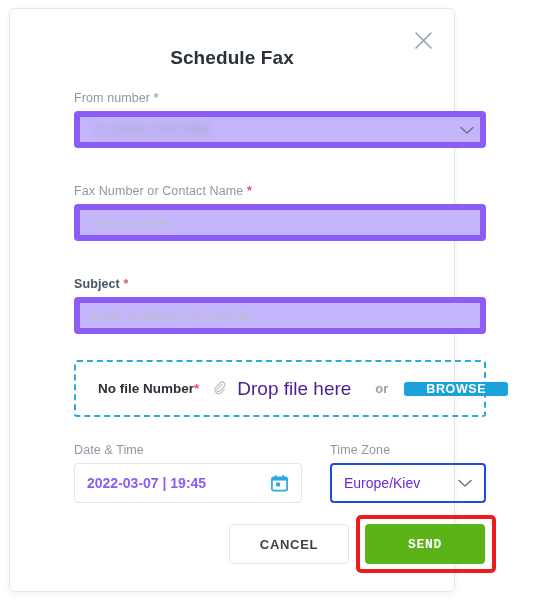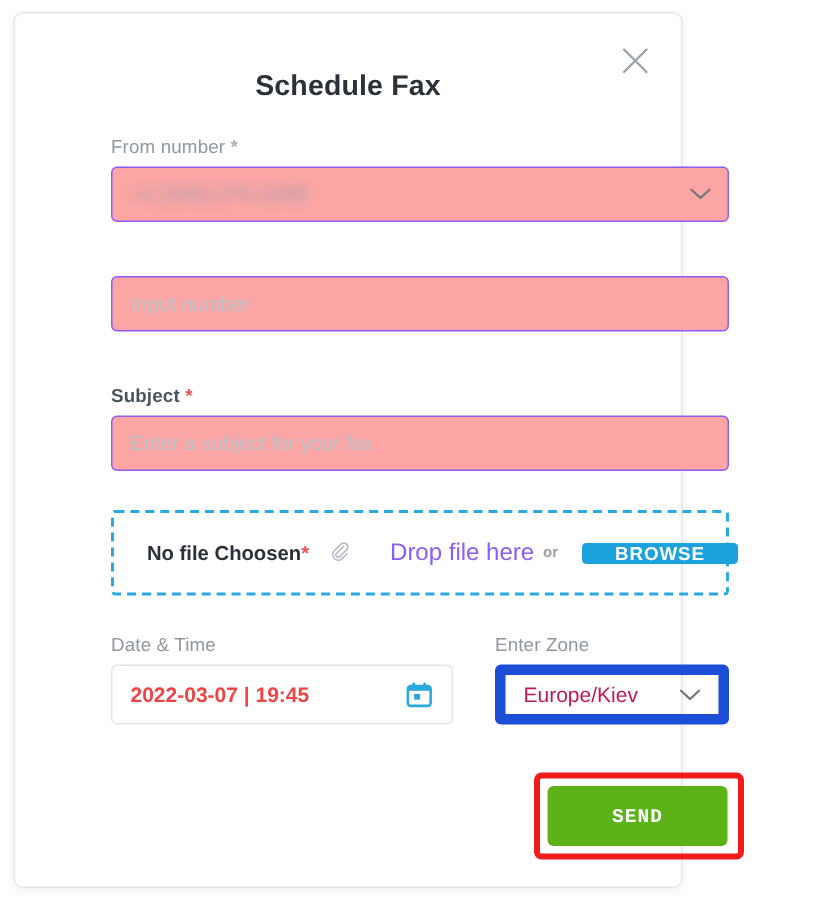--- a/index.html
+++ b/index.html
@@ -73,23 +73,23 @@
   }
   .field-label.strong { color: #4b545d; font-weight: bold; }
   .req-red  { color: #e8505b; font-weight: bold; }
   .req-gray { color: #a7b0b8; font-weight: bold; }
 
   .text-input,
   .select-input {
     box-sizing: border-box;
     width: 100%;
     height: 37px;
-    border: 1px solid #8b5cf6;
-    border-radius: 4px;
-    background: #fca5a5;
+    border: 6px solid #8b5cf6;
+    border-radius: 4px;
+    background: #c4b5fd;
     font-family: "Liberation Sans", sans-serif;
     font-size: 13.5px;
     color: #5b636b;
     padding: 0 12px;
     outline: none;
   }
   .text-input::placeholder { color: #b9c0c7; }
 
   .select-wrap { position: relative; }
   .select-chevron {
@@ -128,22 +128,22 @@
     align-items: center;
     padding-left: 22px;
   }
   .nofile {
     font-size: 13.5px;
     font-weight: bold;
     color: #2b3138;
     white-space: nowrap;
   }
   .clip-icon { margin: 0 8px 0 14px; display:flex; align-items:center; }
-  .drop-text { font-size: 16px; color: #8b5cf6; white-space: nowrap; margin-left: 16px; }
-  .or-text   { font-size: 10px;   color: #9aa1a8; margin: 0 16px 0 6px; font-weight: bold; }
+  .drop-text { font-size: 19px; color: #4c1d95; white-space: nowrap; }
+  .or-text   { font-size: 13px;   color: #9aa1a8; margin: 0 16px 0 24px; font-weight: bold; }
   .browse-btn {
     background: #1ba2dd;
     color: #ffffff;
     border: none;
     border-radius: 3px;
     font-family: "Liberation Sans", sans-serif;
     font-size: 12.5px;
     font-weight: bold;
     letter-spacing: .6px;
     padding: 0 22px;
@@ -162,41 +162,41 @@
     box-sizing: border-box;
     width: 100%;
     height: 40px;
     border: 1px solid #e1e5e9;
     border-radius: 4px;
     display: flex;
     align-items: center;
     padding: 0 12px;
     font-size: 14px;
     font-weight: bold;
-    color: #ef4444;
+    color: #8b5cf6;
   }
   .cal-icon {
     position: absolute;
     right: 12px;
     top: 50%;
     transform: translateY(-50%);
     display: flex;
   }
   .tz-box {
     position: relative;
     box-sizing: border-box;
     width: 100%;
     height: 40px;
-    border: 7px solid #1d4ed8;
+    border: 2px solid #1d4ed8;
     border-radius: 4px;
     display: flex;
     align-items: center;
     padding: 0 12px;
     font-size: 14px;
-    color: #be185d;
+    color: #6d28d9;
   }
 
   
   .footer {
     position: absolute;
     left: 0;
     top: 507px;
     width: 538px;
     height: 64px;
   }
@@ -272,32 +272,33 @@
           <svg width="14" height="9" viewBox="0 0 14 9" aria-hidden="true">
             <polyline points="1,1.5 7,7 13,1.5" fill="none" stroke="#6d767e" stroke-width="1.5" stroke-linecap="round" stroke-linejoin="round"></polyline>
           </svg>
         </span>
       </div>
     </div>
 
     <div class="gap-sm"></div>
 
     <div class="field">
+      <div class="field-label"><span>Fax Number or Contact Name</span> <span class="req-red">*</span></div>
       <input class="text-input" type="text" placeholder="Input number" style="">
     </div>
 
     <div class="gap-sm"></div>
 
     <div class="field">
       <div class="field-label strong"><span>Subject</span> <span class="req-red">*</span></div>
       <input class="text-input" type="text" placeholder="Enter a subject for your fax" style="">
     </div>
 
     <div class="dropzone">
-      <span class="nofile"><span>No file Choosen</span><span class="req-red">*</span></span>
+      <span class="nofile"><span>No file Number</span><span class="req-red">*</span></span>
       <span class="clip-icon">
         <svg width="16" height="16" viewBox="0 0 20 20" aria-hidden="true">
           <path d="M14.5 6.2 L7.6 13.1 a2.3 2.3 0 0 0 3.3 3.3 l7.0-7.0 a4.0 4.0 0 0 0-5.7-5.7 l-7.0 7.0 a5.6 5.6 0 0 0 7.9 7.9 l5.2-5.2" transform="scale(0.82) translate(-1,-1)" fill="none" stroke="#b3bac1" stroke-width="1.6" stroke-linecap="round"></path>
         </svg>
       </span>
       <span class="drop-text">Drop file here</span>
       <span class="or-text">or</span>
       <button class="browse-btn">BROWSE</button>
     </div>
 
@@ -311,32 +312,33 @@
               <rect x="2" y="4" width="16" height="14" rx="2" fill="none" stroke="#29a9e0" stroke-width="1.8"></rect>
               <rect x="2" y="4" width="16" height="3.4" fill="#29a9e0"></rect>
               <rect x="5.2" y="1.6" width="2" height="3.4" rx="1" fill="#29a9e0"></rect>
               <rect x="12.8" y="1.6" width="2" height="3.4" rx="1" fill="#29a9e0"></rect>
               <rect x="6.4" y="9.6" width="4.2" height="4" fill="#29a9e0"></rect>
             </svg>
           </span>
         </div>
       </div>
       <div class="col-tz">
-        <div class="field-label">Enter Zone</div>
+        <div class="field-label">Time Zone</div>
         <div class="tz-box">
           <span>Europe/Kiev</span>
           <span class="select-chevron">
             <svg width="14" height="9" viewBox="0 0 14 9" aria-hidden="true">
               <polyline points="1,1.5 7,7 13,1.5" fill="none" stroke="#6d767e" stroke-width="1.5" stroke-linecap="round" stroke-linejoin="round"></polyline>
             </svg>
           </span>
         </div>
       </div>
     </div>
 
   </div>
 
   <div class="footer">
+    <button class="cancel-btn">CANCEL</button>
     <button class="send-btn">SEND</button>
     <div class="highlight-box"></div>
   </div>
 
 </div>
 
 </body></html>

